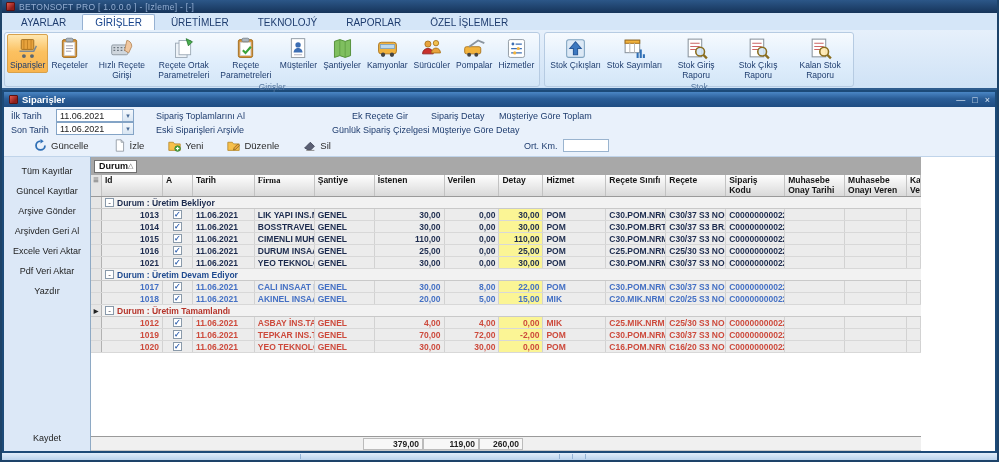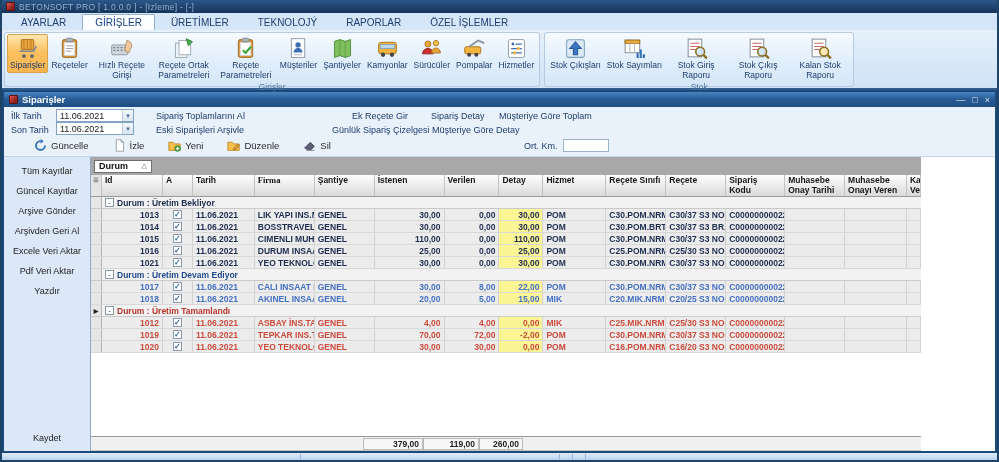--- a/index.html
+++ b/index.html
@@ -43,21 +43,21 @@
   .tic svg{width:100%;height:100%}
   .okm{position:absolute;left:520px;top:4px;display:flex;align-items:center;gap:5px;font-size:9px;color:#1e3c6e}
   .okm-input{width:46px;height:13px;border:1px solid #9ab4cf;background:#fff;font-size:9px;padding:0 2px;font-family:"Liberation Sans",sans-serif}
   
   .wbody{flex:1;display:flex;min-height:0}
   .sidebar{width:86px;flex:none;background:#dce8f7;padding-top:4px;display:flex;flex-direction:column}
   .snav{font-size:9px;color:#1d1d1d;text-align:center;padding:5px 2px;cursor:pointer;white-space:nowrap}
   .snav.bottom{margin-top:auto;padding-bottom:8px}
   .gridwrap{flex:1;background:#fff;border-left:1px solid #8ea9c4;display:flex;flex-direction:column;min-width:0}
   .groupband{height:18px;flex:none;width:830px;background:#a8a8a8;display:flex;align-items:center;padding-left:3px}
-  .chip{background:#fff;border:1px solid #6f6f6f;height:13px;width:58px;display:flex;align-items:center;padding:0 4px;font-size:9px;font-weight:bold;color:#111}
+  .chip{background:#fff;border:1px solid #6f6f6f;height:13px;width:43px;display:flex;align-items:center;padding:0 4px;font-size:9px;font-weight:bold;color:#111}
   .chip .tri{margin-left:auto;font-size:7px;font-weight:normal;color:#555}
   .gheader{display:flex;width:830px;flex:none;height:22px;background:linear-gradient(#fefefe,#eaeaea 55%,#d9d9d9);border-bottom:1px solid #9a9a9a;font-size:8.5px;font-weight:bold;color:#151515}
   .hcell{border-right:1px solid #c2c2c2;padding:1px 3px;overflow:hidden;line-height:1.15}
   .hcell.ind{background:#e4e4e4;color:#888;text-align:center;padding:1px 0;font-size:7px}
   .grows{flex:1;overflow:hidden;font-size:8.5px;font-weight:bold}
   .grow{display:flex;width:830px;height:12px;border-bottom:1px solid #d8d8d8;background:#ececec}
   .grow.grp{background:#f2f2f2;border-bottom:1px solid #c9c9c9}
   .gcell{border-right:1px solid #d2d2d2;padding:0 3px;overflow:hidden;white-space:nowrap;display:flex;align-items:center}
   .gcell.num{justify-content:flex-end}
   .gcell.ctr{justify-content:center}

